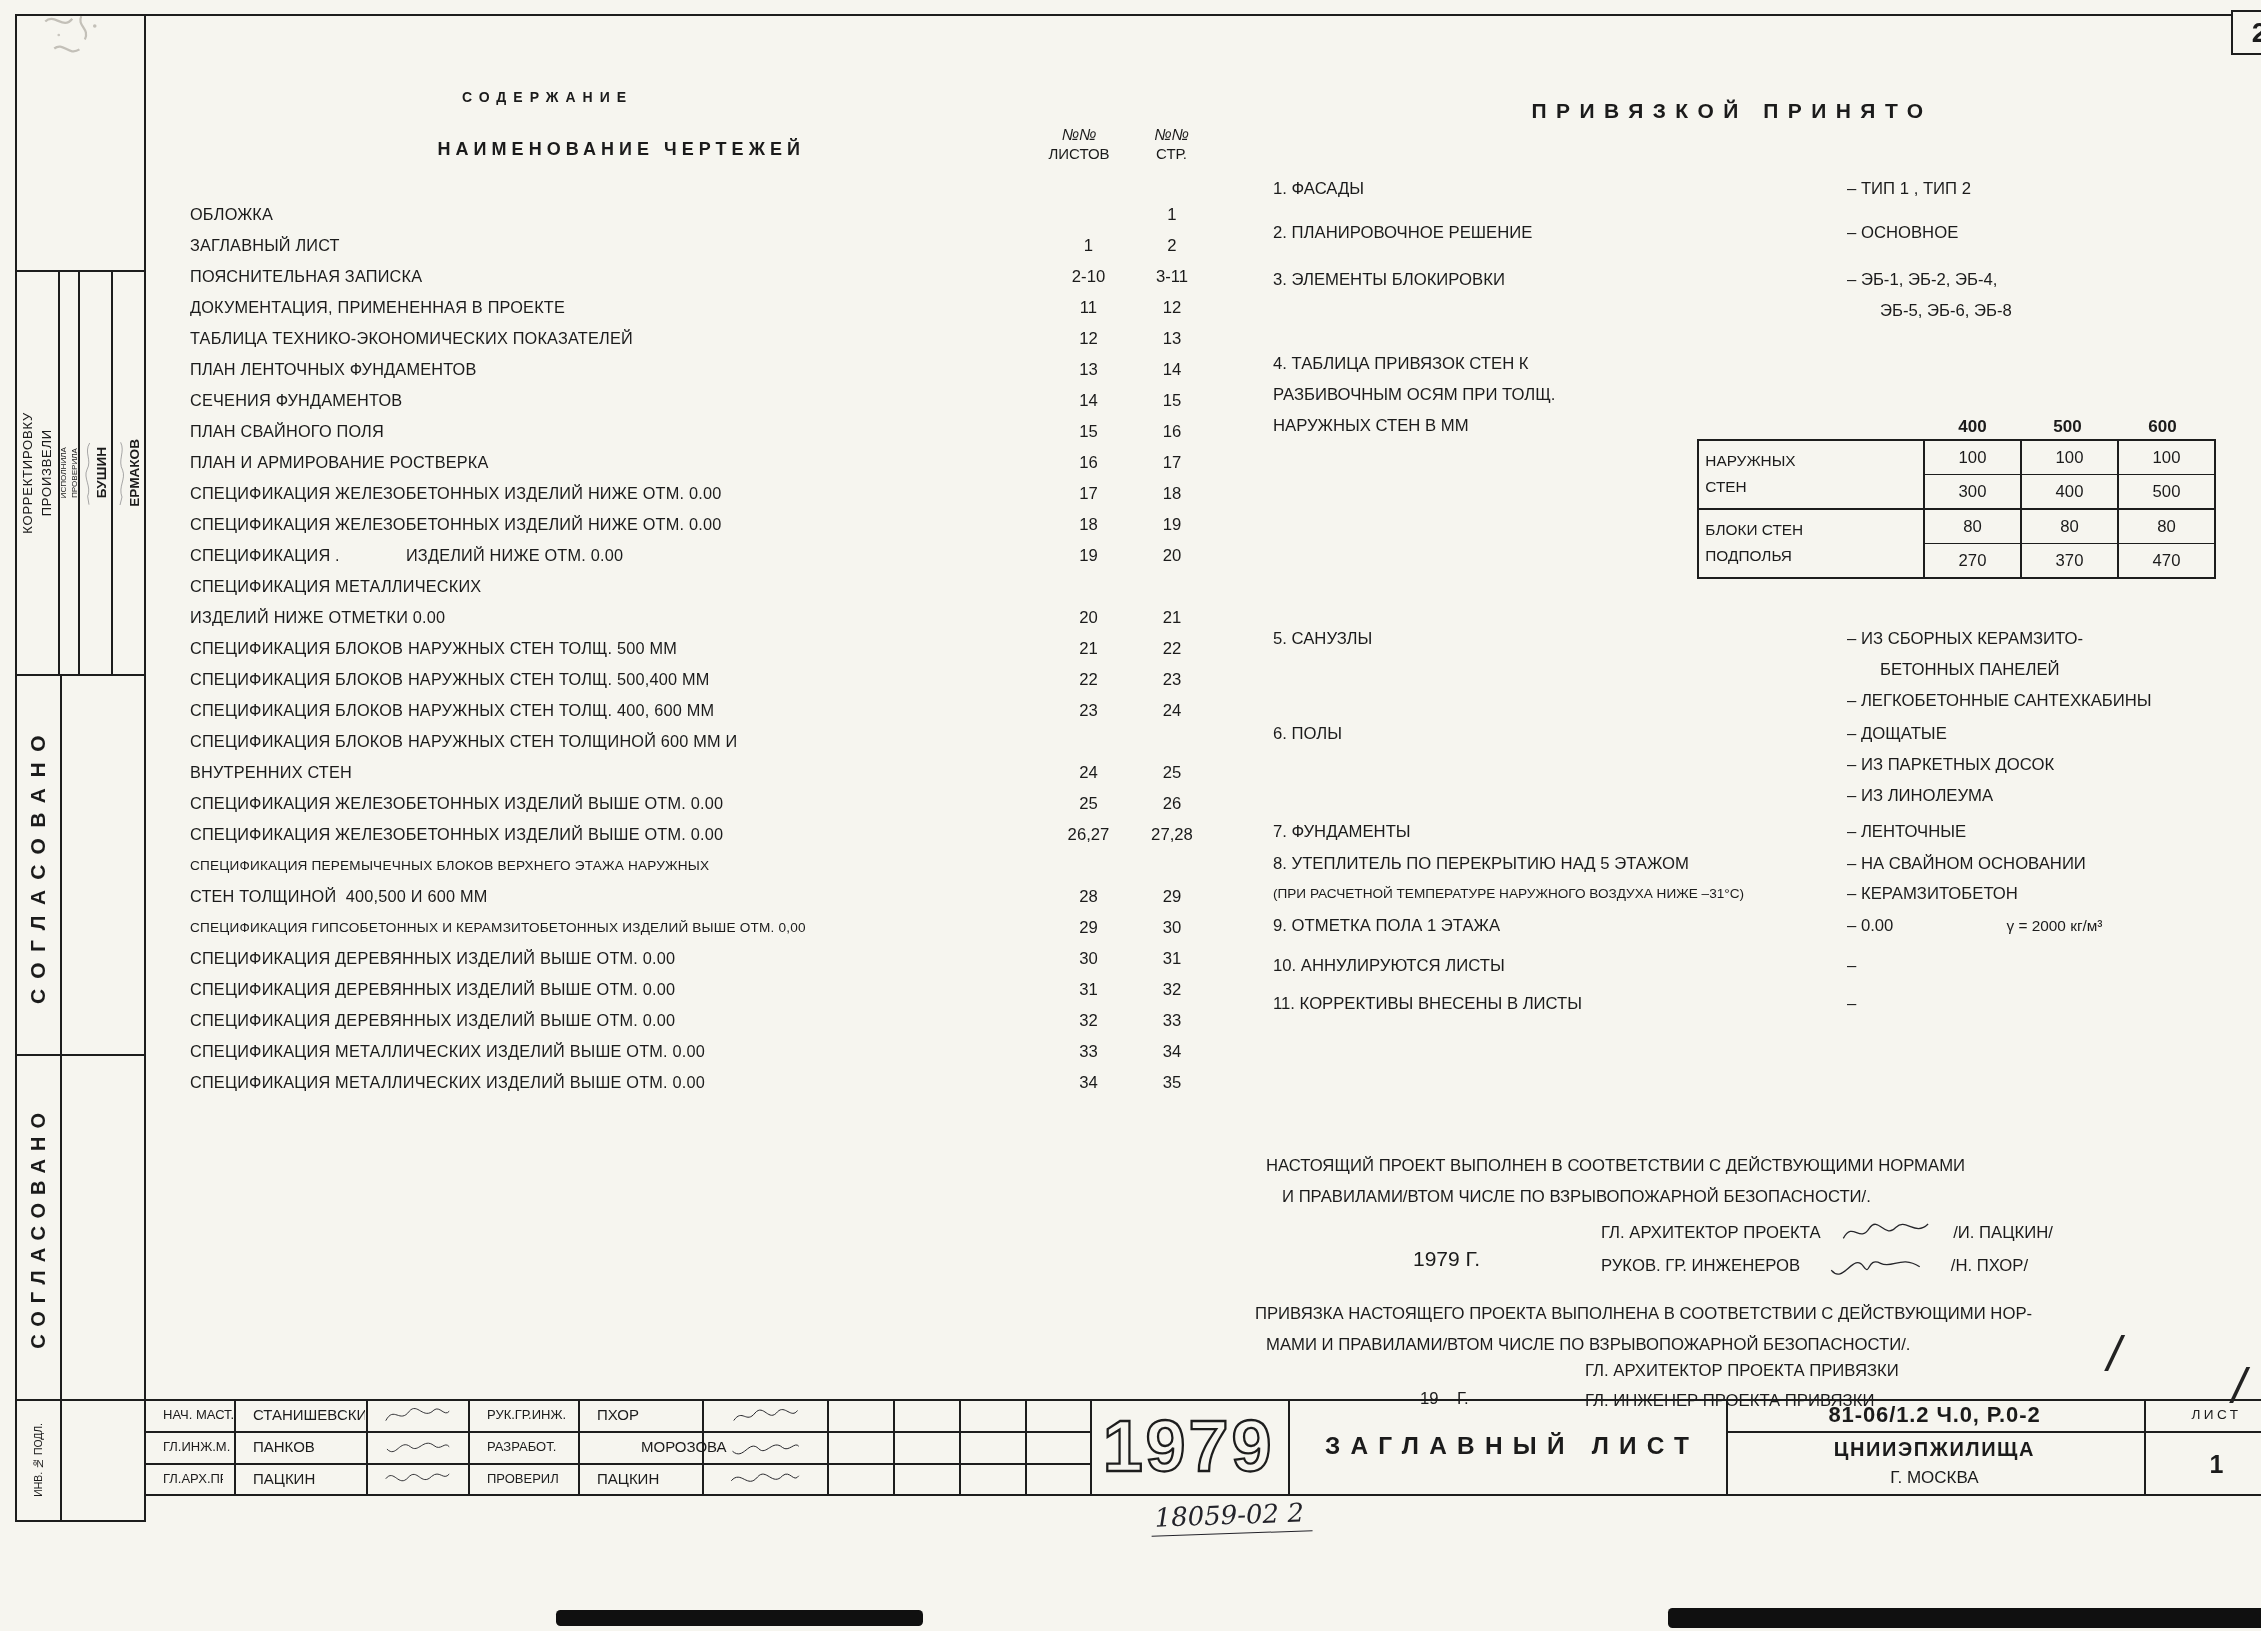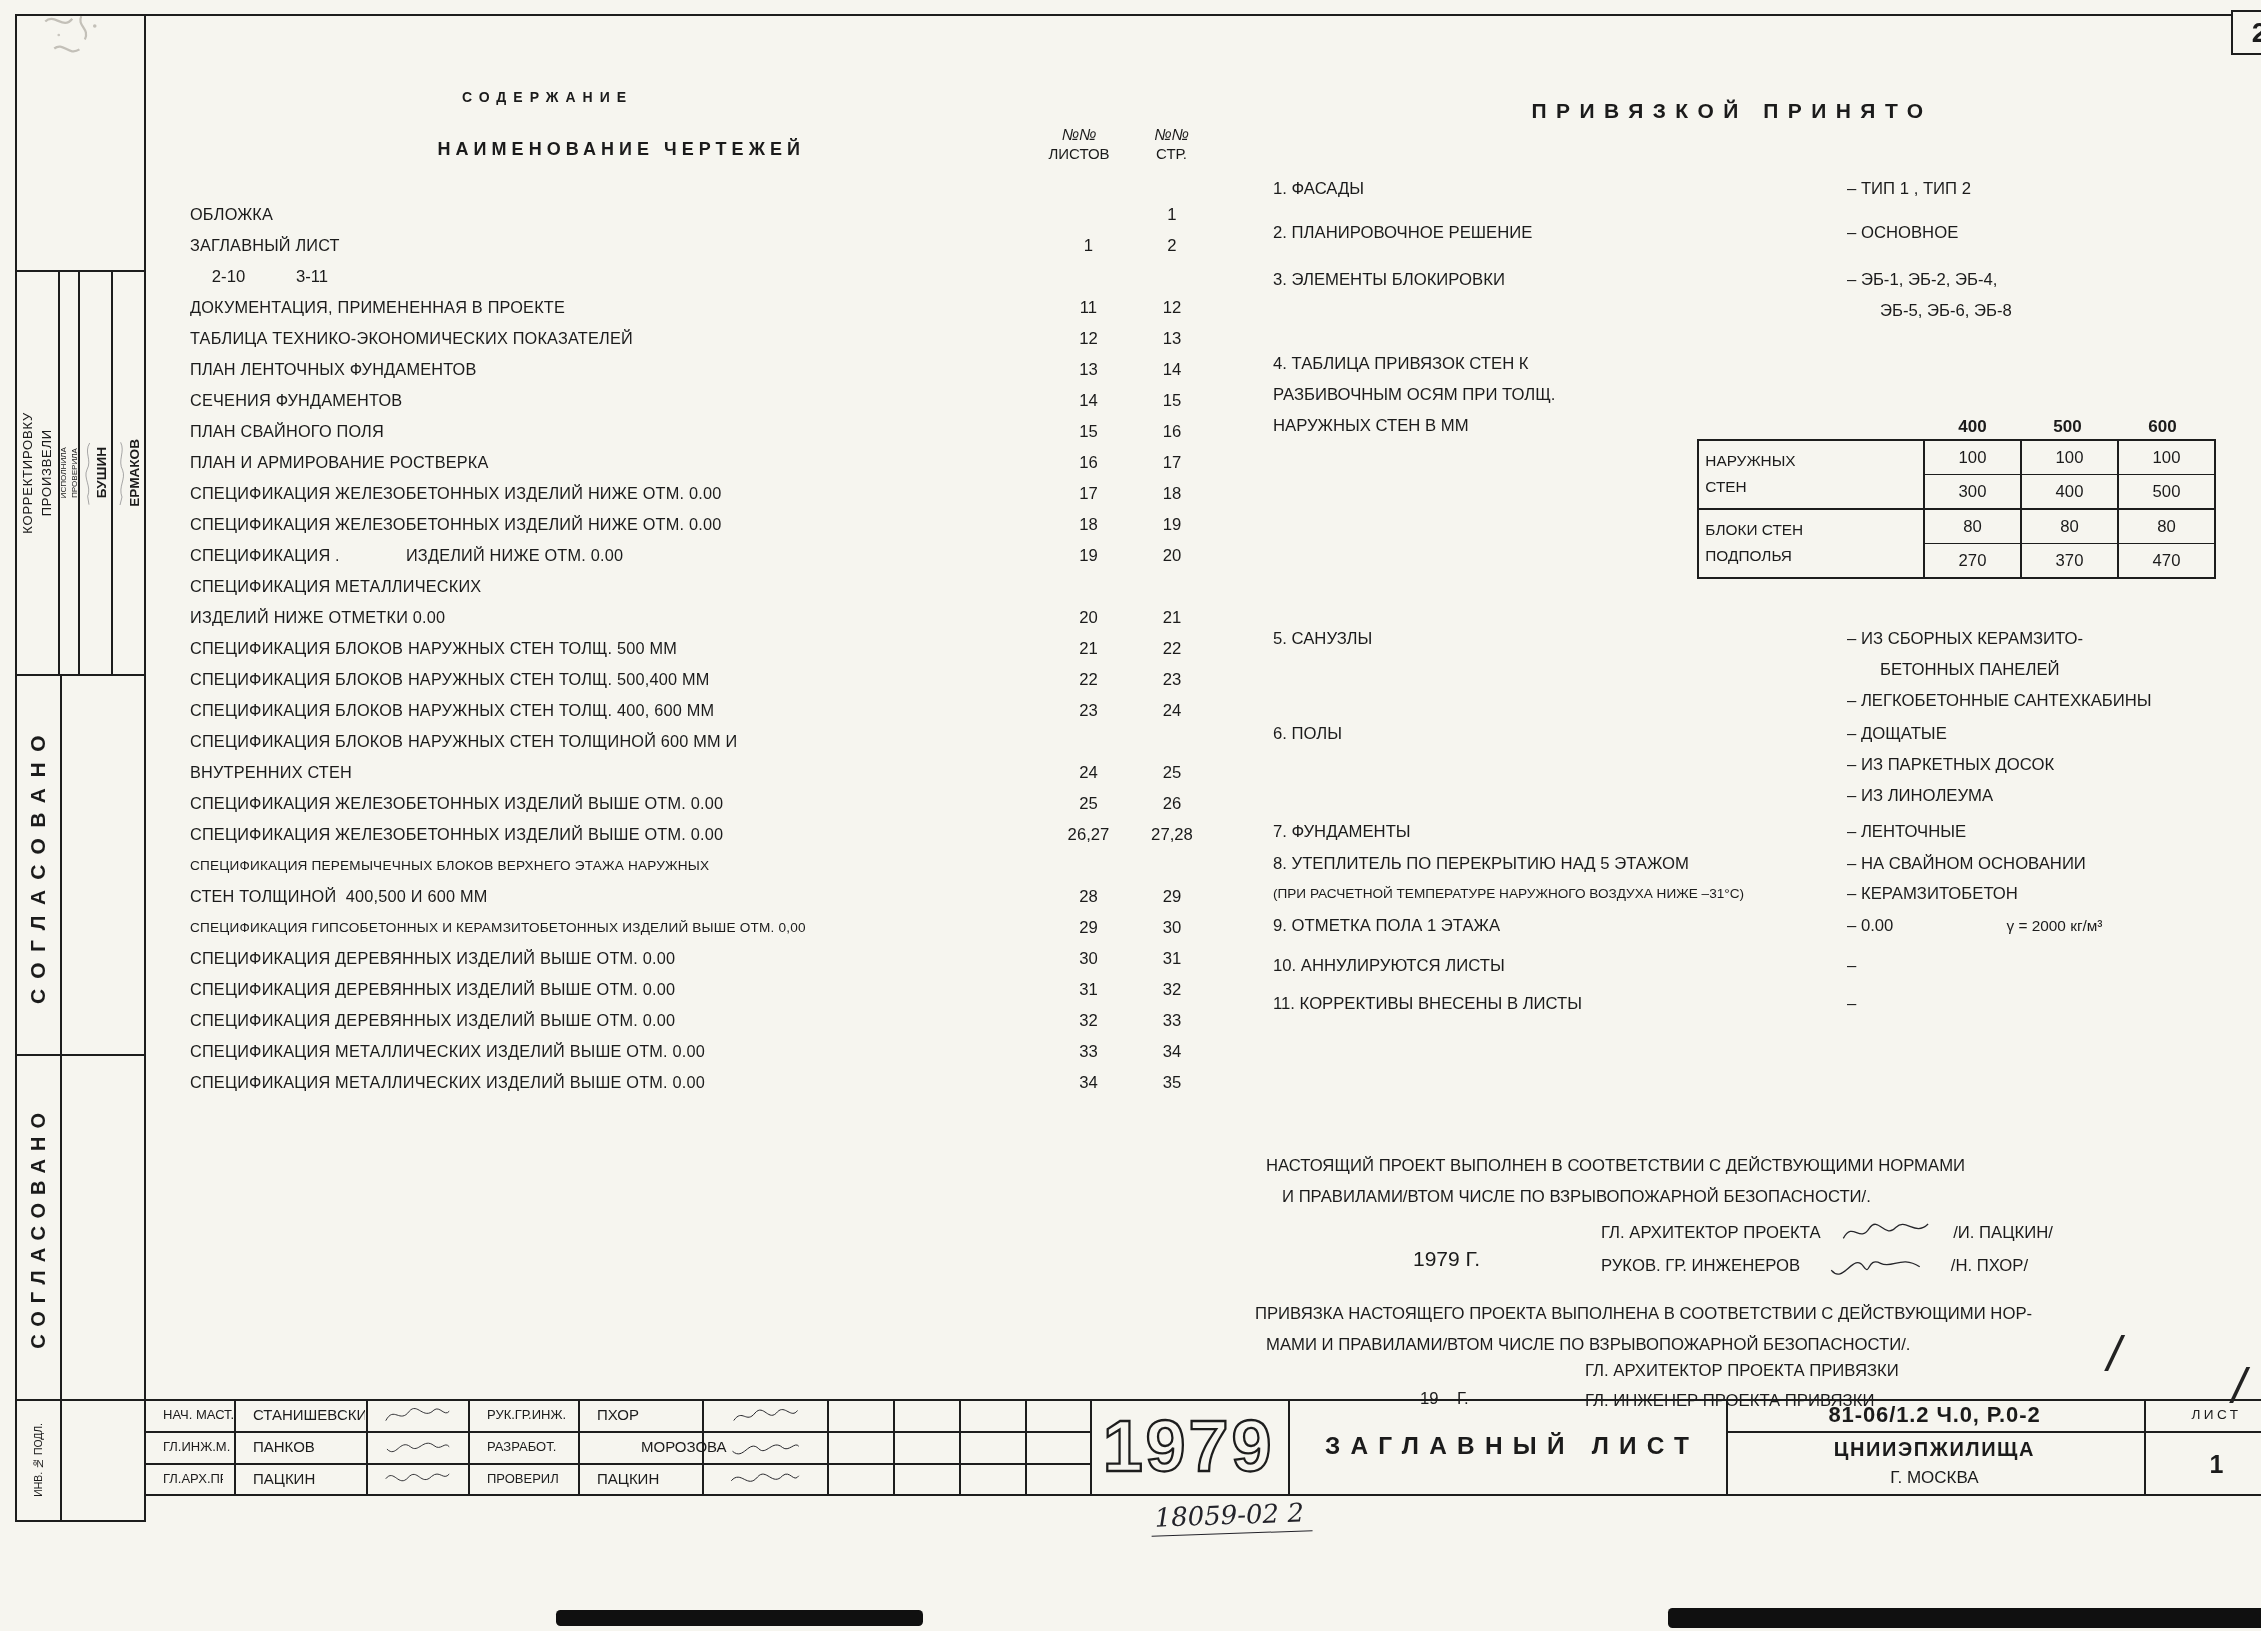--- a/index.html
+++ b/index.html
@@ -210,20 +210,21 @@
         <div class="c-name">Обложка</div>
         <div class="c-num"></div>
         <div class="c-num c-pages">1</div>
       </div>
       <div class="c-row">
         <div class="c-name">Заглавный лист</div>
         <div class="c-num">1</div>
         <div class="c-num c-pages">2</div>
       </div>
       <div class="c-row">
+        <div class="c-name">Пояснительная записка</div>
         <div class="c-num">2-10</div>
         <div class="c-num c-pages">3-11</div>
       </div>
       <div class="c-row">
         <div class="c-name">Документация, примененная в проекте</div>
         <div class="c-num">11</div>
         <div class="c-num c-pages">12</div>
       </div>
       <div class="c-row">
         <div class="c-name">Таблица технико-экономических показателей</div>

